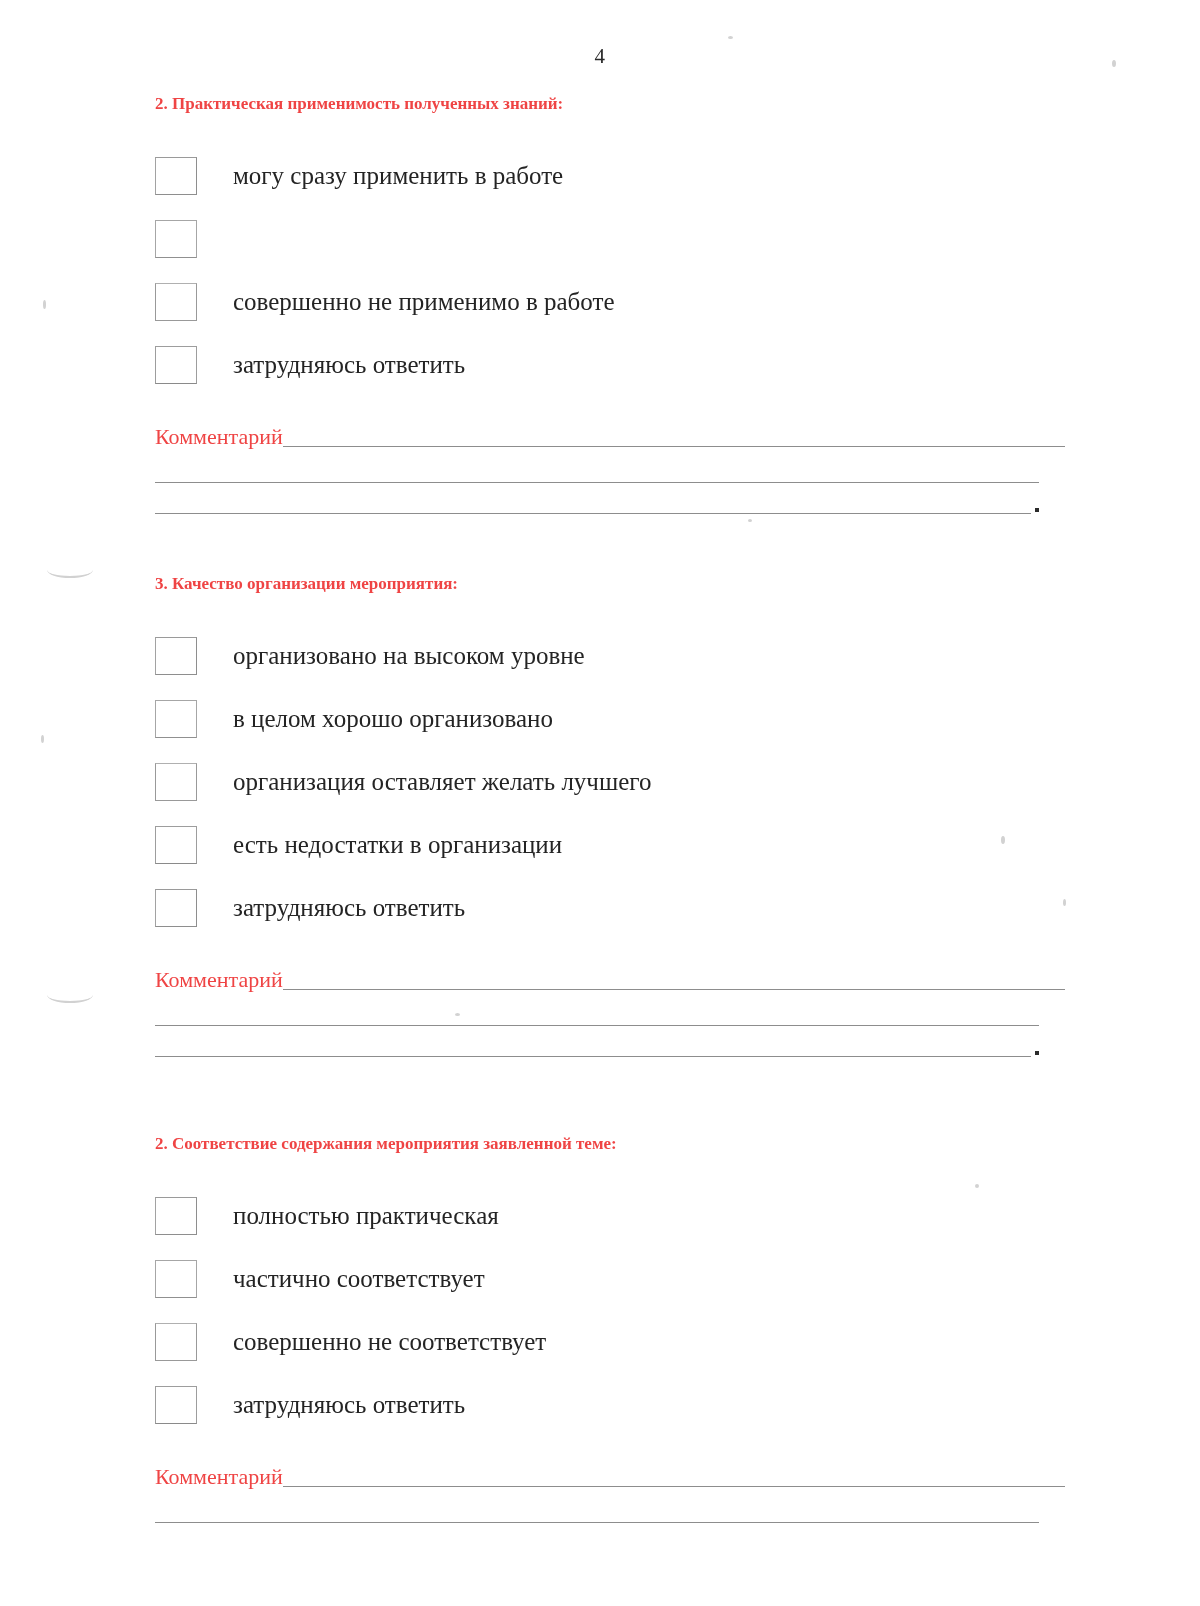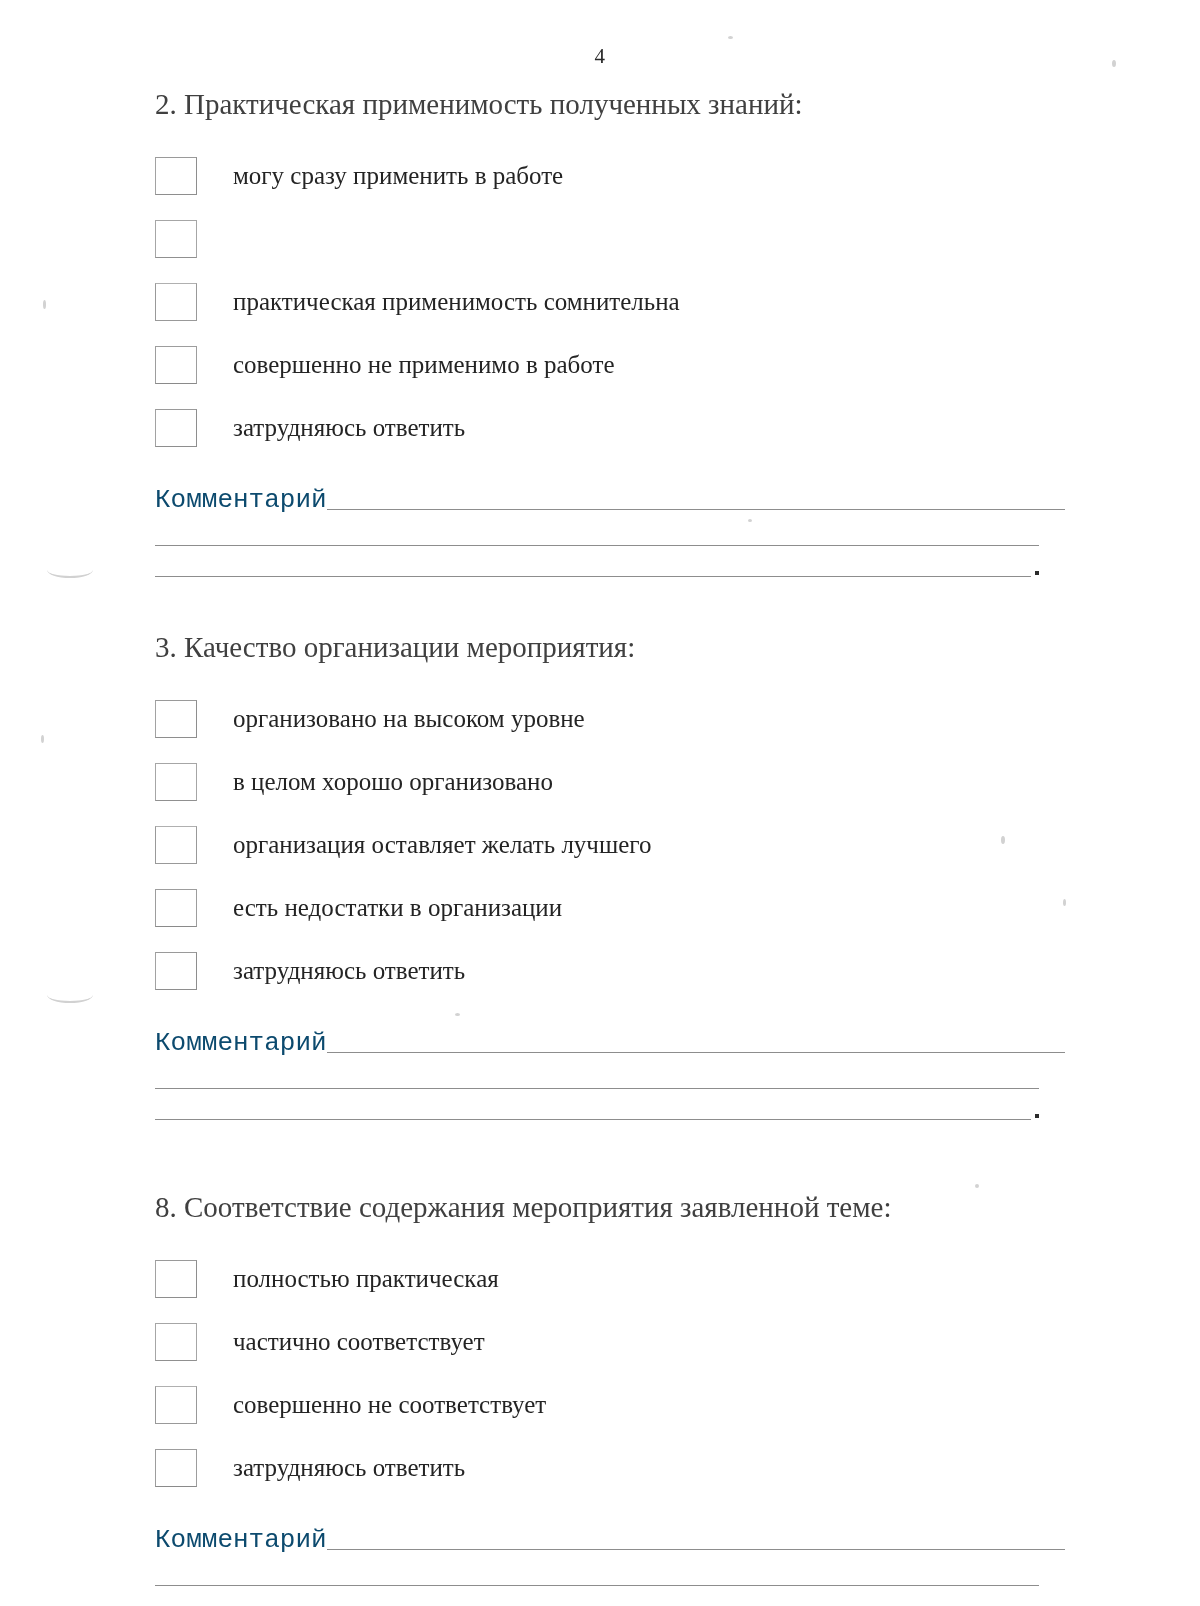--- a/index.html
+++ b/index.html
@@ -44,25 +44,26 @@
 
   
   .question-block {
     position: relative;
   }
   .question-block.q2 { margin-top: 0; }
   .question-block.q3 { margin-top: 54px; }
   .question-block.q4 { margin-top: 71px; }
 
   .question-title {
-    font-size: 29px;
+    font-size: 17px;
     line-height: 32px;
-    color: #404040;
+    color: #ef4444;
     white-space: nowrap;
     margin-bottom: 24px;
+    font-weight: bold;
   }
 
   
   .option-list {
     margin: 0;
     padding: 0;
   }
   .option-row {
     display: flex;
     align-items: center;
@@ -94,25 +95,24 @@
 
   
   .comment-area {
     margin-top: 26px;
   }
   .comment-first-line {
     display: flex;
     align-items: flex-end;
   }
   .comment-label {
-    font-size: 26px;
+    font-size: 22px;
     line-height: 30px;
-    color: #0c4a6e;
+    color: #ef4444;
     white-space: nowrap;
-    font-family: Liberation Mono, monospace;
   }
   .rule {
     height: 1px;
     background: #8d8d8d;
     flex: 1 1 auto;
     margin-bottom: 5px;
   }
 
   .comment-rule-row {
     position: relative;
@@ -180,24 +180,20 @@
       <div class="option-list">
         <div class="option-row">
           <span class="checkbox"></span>
           <span class="option-label">могу сразу применить в работе</span>
         </div>
         <div class="option-row">
           <span class="checkbox"></span>
         </div>
         <div class="option-row">
           <span class="checkbox"></span>
-          <span class="option-label">практическая применимость сомнительна</span>
-        </div>
-        <div class="option-row">
-          <span class="checkbox"></span>
           <span class="option-label">совершенно не применимо в работе</span>
         </div>
         <div class="option-row">
           <span class="checkbox"></span>
           <span class="option-label">затрудняюсь ответить</span>
         </div>
       </div>
 
       <div class="comment-area">
         <div class="comment-first-line">
@@ -249,21 +245,21 @@
           <span class="rule-full rule-w1"></span>
         </div>
         <div class="comment-rule-row">
           <span class="rule-full rule-w2"></span>
           <span class="end-dot" style="left:880px;"></span>
         </div>
       </div>
     </section>
 
     <section class="question-block q4">
-      <div class="question-title">8. Соответствие содержания мероприятия заявленной теме:</div>
+      <div class="question-title">2. Соответствие содержания мероприятия заявленной теме:</div>
 
       <div class="option-list">
         <div class="option-row">
           <span class="checkbox"></span>
           <span class="option-label">полностью практическая</span>
         </div>
         <div class="option-row">
           <span class="checkbox"></span>
           <span class="option-label">частично соответствует</span>
         </div>

